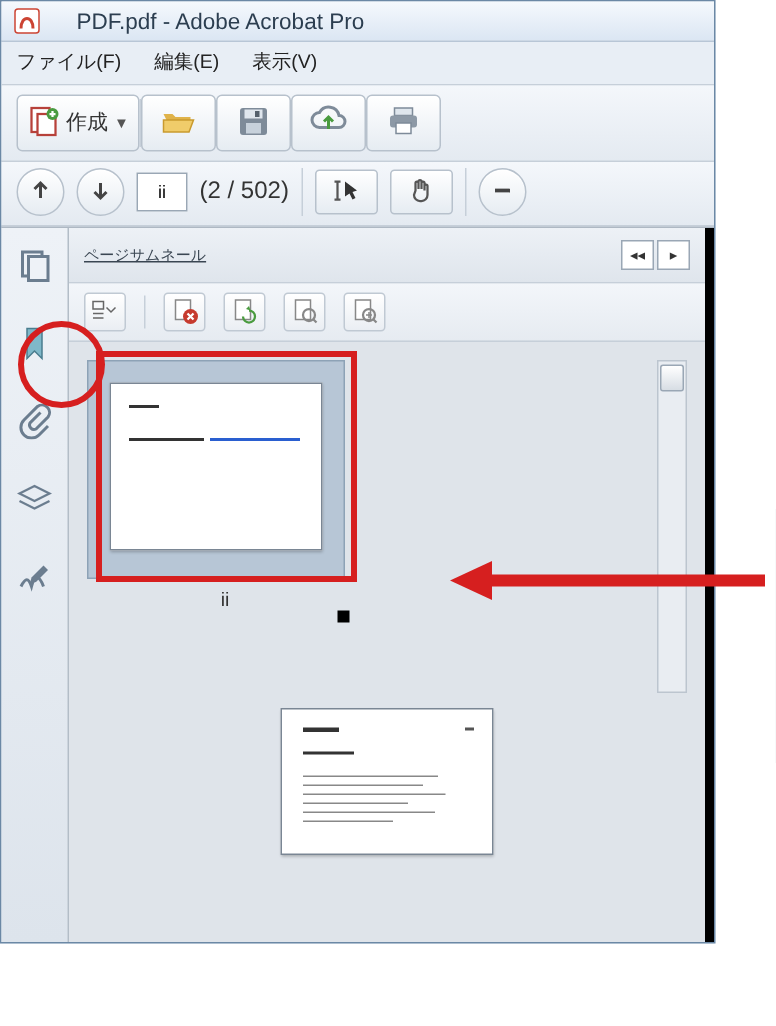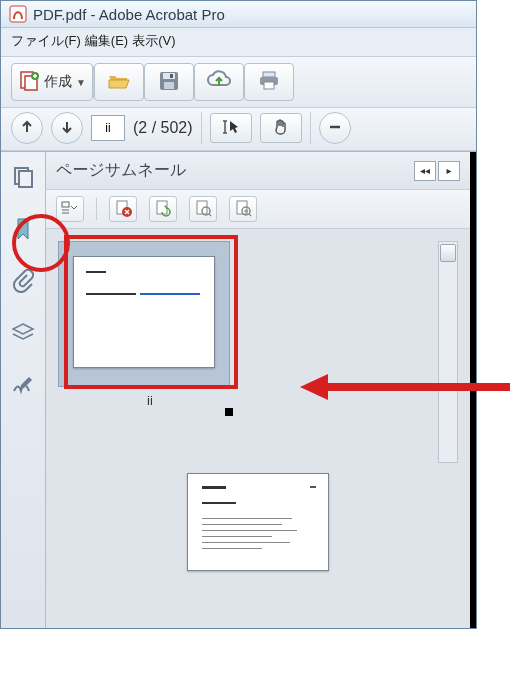--- a/index.html
+++ b/index.html
@@ -1,37 +1,37 @@
 <!DOCTYPE html>
 <html><head>
 <meta charset="utf-8">
 <style>
 html,body{margin:0;padding:0;font-family:"Meiryo","MS PGothic",sans-serif;font-size:13px;background:#fff;}
 .window{width:475px;border:1px solid #6b88a5;background:#e8eef5;}
-.titlebar{display:flex;align-items:center;gap:6px;padding:4px 8px;background:linear-gradient(#f5f9fd,#dbe6f3);border-bottom:1px solid #b8c6d6;}
+.titlebar{display:flex;align-items:center;gap:24px;padding:4px 8px;background:linear-gradient(#f5f9fd,#dbe6f3);border-bottom:1px solid #b8c6d6;}
 .app-icon{width:18px;height:18px;}
 .title-text{color:#2c3e50;font-size:15px;}
-.menubar{display:flex;gap:4px;padding:4px 10px 6px;background:#e8eef5;border-bottom:1px solid #c6cfd9;}
+.menubar{display:flex;gap:22px;padding:4px 10px 6px;background:#e8eef5;border-bottom:1px solid #c6cfd9;}
 .menu-item{color:#222;}
 .toolbar{display:flex;align-items:center;padding:6px 10px;background:linear-gradient(#f4f7fb,#e4eaf1);border-bottom:1px solid #c6cfd9;}
 .toolbar2{display:flex;align-items:center;gap:8px;padding:4px 10px 6px;background:linear-gradient(#f4f7fb,#e4eaf1);border-bottom:1px solid #c6cfd9;}
 .btn{display:inline-flex;align-items:center;justify-content:center;height:36px;min-width:36px;padding:0 6px;border:1px solid #b7c1cc;border-radius:4px;background:linear-gradient(#ffffff,#e6ecf2);box-shadow:0 1px 0 #fff inset;}
 .btn.small{height:28px;min-width:28px;border-radius:3px;}
 .btn.round{border-radius:50%;width:30px;height:30px;min-width:30px;padding:0;}
 .btn .label{margin-left:4px;color:#333;font-size:14px;}
 .caret{margin-left:4px;color:#555;font-size:10px;}
 .sep{width:1px;height:32px;background:#c6cfd9;}
 .page-input{width:28px;height:22px;text-align:center;border:1px solid #9aa7b5;background:#fff;font-size:12px;}
 .page-count{color:#333;font-size:16px;}
 .content{display:flex;border-top:1px solid #aeb8c3;}
 .navbar{width:44px;background:linear-gradient(#eef2f7,#dde4ec);border-right:1px solid #b3bdc7;display:flex;flex-direction:column;align-items:center;padding-top:12px;gap:24px;}
 .nav-btn{width:28px;height:28px;display:flex;align-items:center;justify-content:center;color:#6b7d8f;}
 .panel{flex:1;background:#dfe4ea;display:flex;flex-direction:column;border-right:6px solid #000;}
 .panel-header{display:flex;align-items:center;justify-content:space-between;padding:8px 10px;background:linear-gradient(#edf1f6,#dfe5ec);border-bottom:1px solid #c6cfd9;}
-.panel-title{color:#3a4652;font-size:16px;}
+.panel-title{color:#3a4652;font-size:10px;text-decoration:underline;}
 .panel-ctrls{display:flex;gap:2px;}
 .mini{width:20px;height:18px;border:1px solid #9aa7b5;background:#fff;display:flex;align-items:center;justify-content:center;font-size:10px;color:#333;}
 .panel-toolbar{display:flex;align-items:center;gap:12px;padding:6px 10px;background:linear-gradient(#f3f6fa,#e6ebf1);border-bottom:1px solid #c6cfd9;}
 .ptool{width:26px;height:24px;border:1px solid #c0c9d3;border-radius:3px;background:linear-gradient(#fff,#eaeef3);display:flex;align-items:center;justify-content:center;}
 .thumb-area{flex:1;padding:12px 12px 4px;position:relative;overflow:hidden;}
 .thumb-row{display:flex;align-items:flex-start;}
 .thumb-wrap{display:flex;flex-direction:column;align-items:center;}
 .thumb-sel{background:#b7c6d6;border:1px solid #8da2b6;padding:14px 14px 18px;margin-right:12px;}
 .thumb-page{width:140px;height:110px;background:#fff;border:1px solid #7a8694;position:relative;box-shadow:0 1px 2px rgba(0,0,0,.25);}
 .thumb-page .pline{position:absolute;left:12px;right:12px;height:2px;background:#333;}

